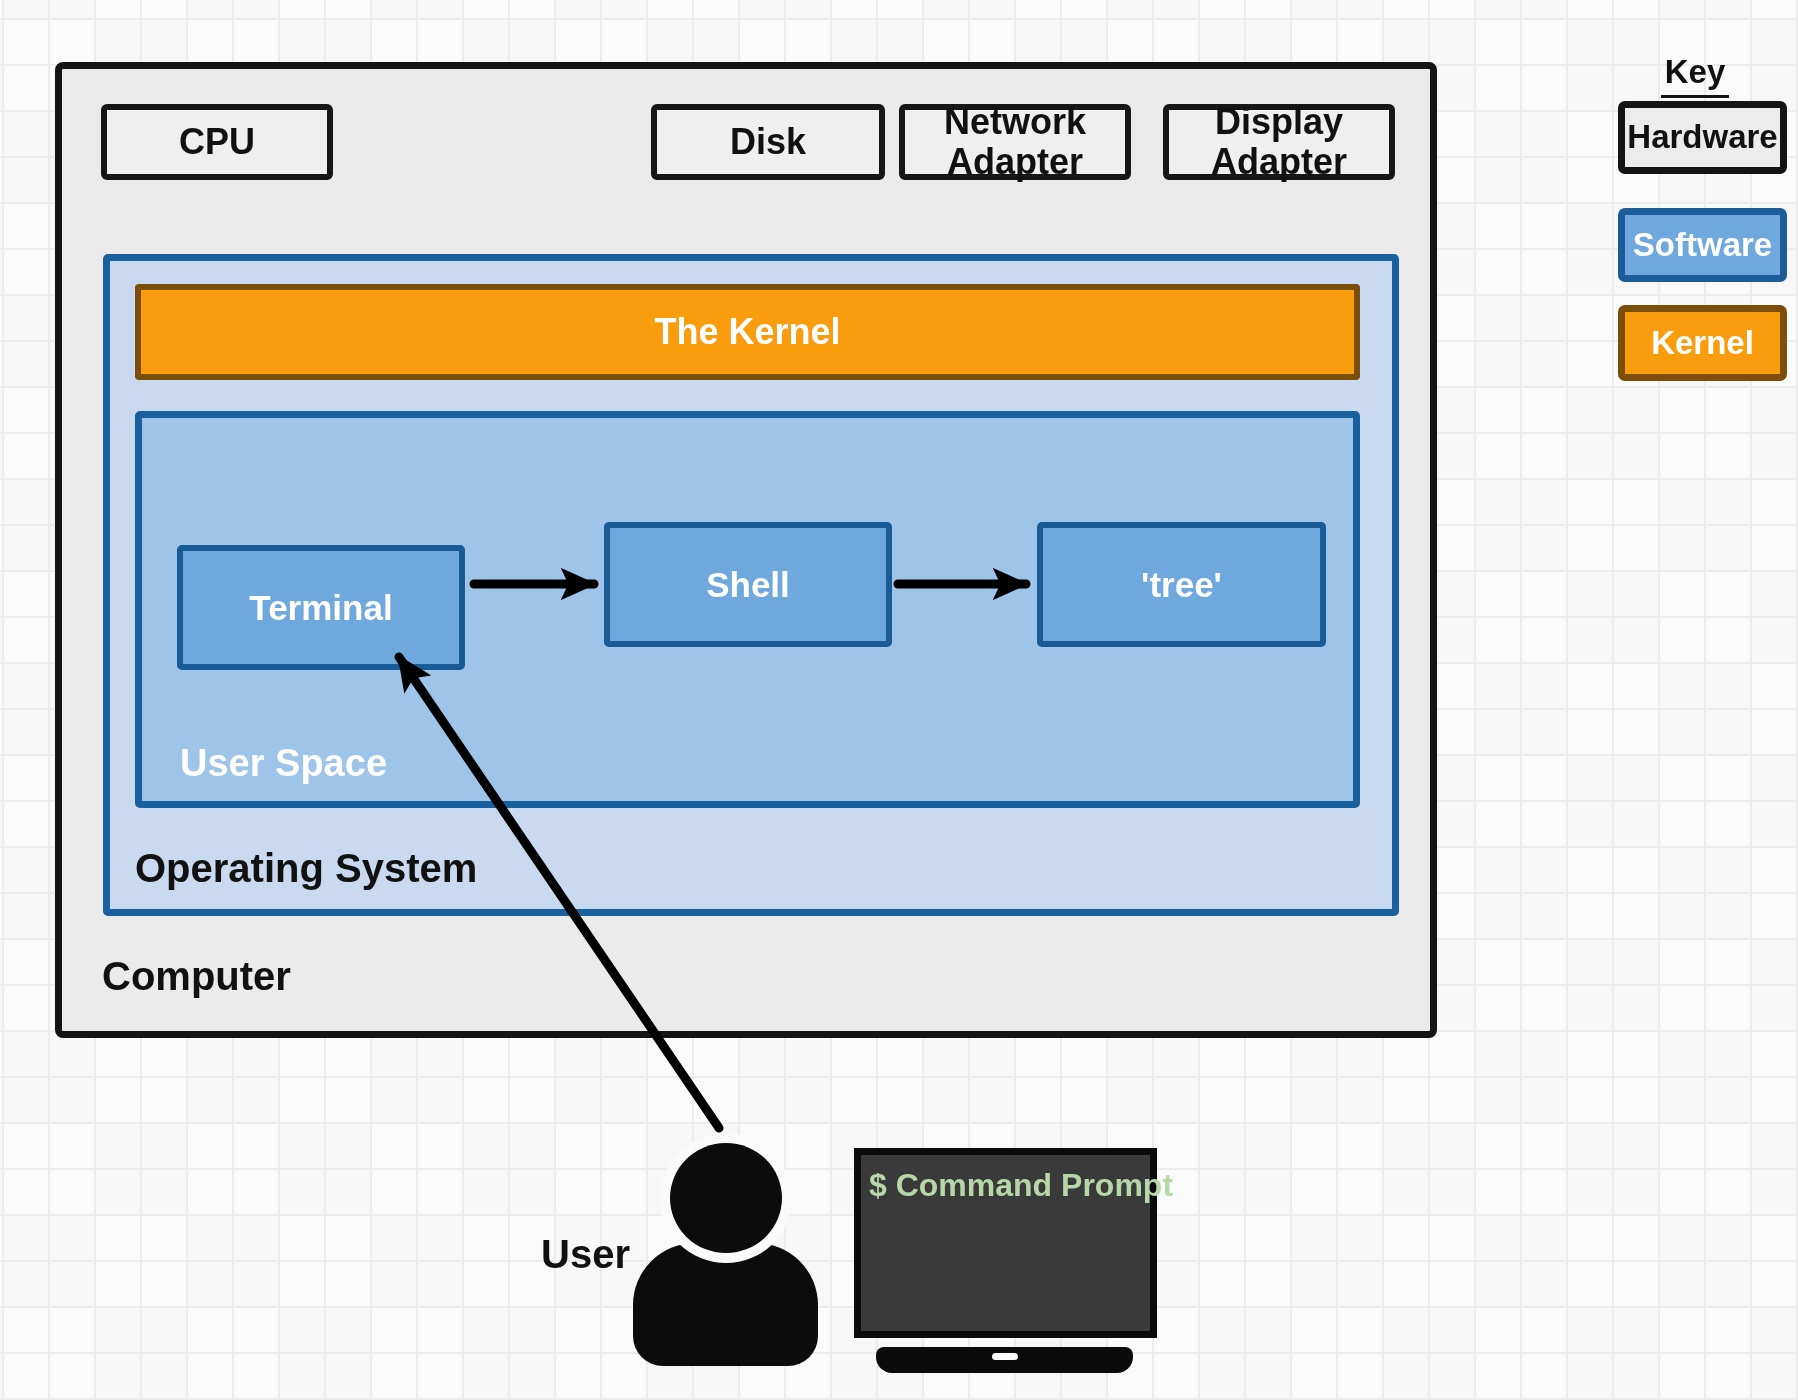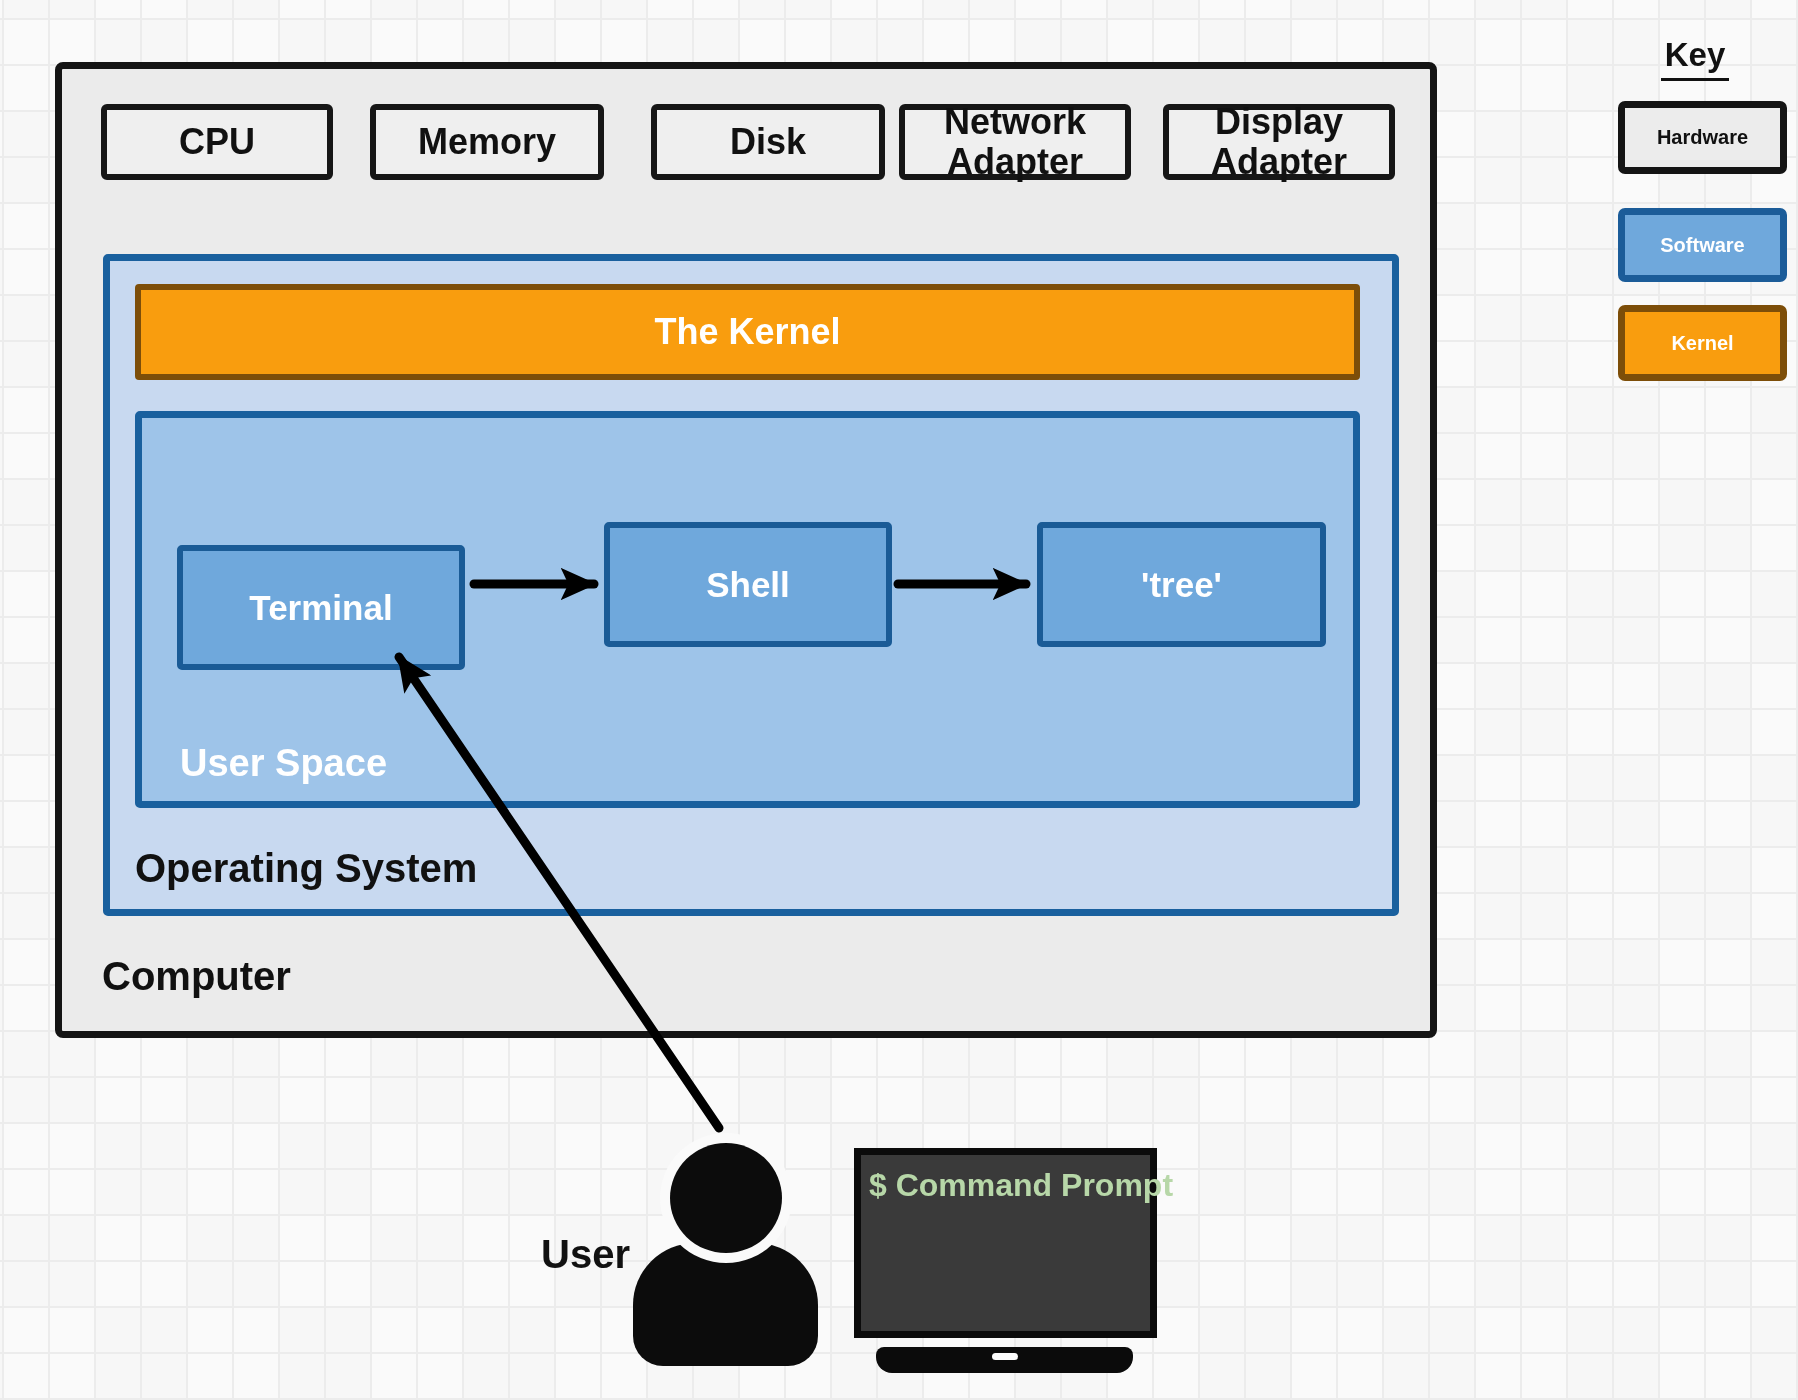--- a/index.html
+++ b/index.html
@@ -47,22 +47,22 @@
   .app-shell{left:604px;width:288px;text-align:right;}
   .app-tree{left:1037px;width:289px;}
   
   .lbl{font-weight:bold;white-space:nowrap;z-index:3;}
   .userspace-label{left:180px;top:742px;font-size:38px;color:#ffffff;}
   .os-label{left:135px;top:846px;font-size:40px;color:#111;text-align:right;}
   .computer-label{left:102px;top:954px;font-size:40px;color:#111;}
   
   .key-title{left:1640px;top:36px;width:110px;text-align:center;
     font-size:33px;font-weight:bold;color:#111;z-index:2;}
-  .key-title span{display:inline-block;border-bottom:3px solid #111;padding:0 4px 4px 4px;}
-  .key-item{left:1618px;width:169px;font-size:20px;border-radius:7px;z-index:2;}
+  .key-title span{display:inline-block;border-bottom:3px solid #111;padding:0 4px 4px 4px;margin-top:17px;}
+  .key-item{left:1618px;width:169px;font-size:33px;border-radius:7px;z-index:2;}
   .key-hardware{top:101px;height:73px;background:#ececec;border:7px solid #141414;color:#111;}
   .key-software{top:208px;height:74px;background:#6fa8dc;border:7px solid #1b5c99;color:#fff;}
   .key-kernel{top:305px;height:76px;background:#f99d0e;border:7px solid #7d4e09;color:#fff;}
   
   .user-label{left:460px;top:1232px;width:170px;text-align:right;
     font-size:40px;font-weight:bold;color:#111;z-index:4;}
   .user-head{left:670px;top:1143px;width:112px;height:110px;border-radius:50%;
     background:#0c0c0c;box-shadow:0 0 0 10px #fafafa;z-index:5;}
   .user-body{left:633px;top:1243px;width:185px;height:123px;background:#0c0c0c;
     border-radius:62px 62px 30px 30px;z-index:4;}
@@ -81,23 +81,20 @@
 </style>
 </head>
 <body>
 
 <div class="canvas">
 
   <div class="abs computer-box"></div>
 
   <div class="abs box hw hw-cpu">
     <span>CPU</span>
-  </div>
-  <div class="abs box hw hw-memory">
-    <span>Memory</span>
   </div>
   <div class="abs box hw hw-disk">
     <span>Disk</span>
   </div>
   <div class="abs box hw hw-network">
     <span>Network Adapter</span>
   </div>
   <div class="abs box hw hw-display">
     <span>Display Adapter</span>
   </div>

